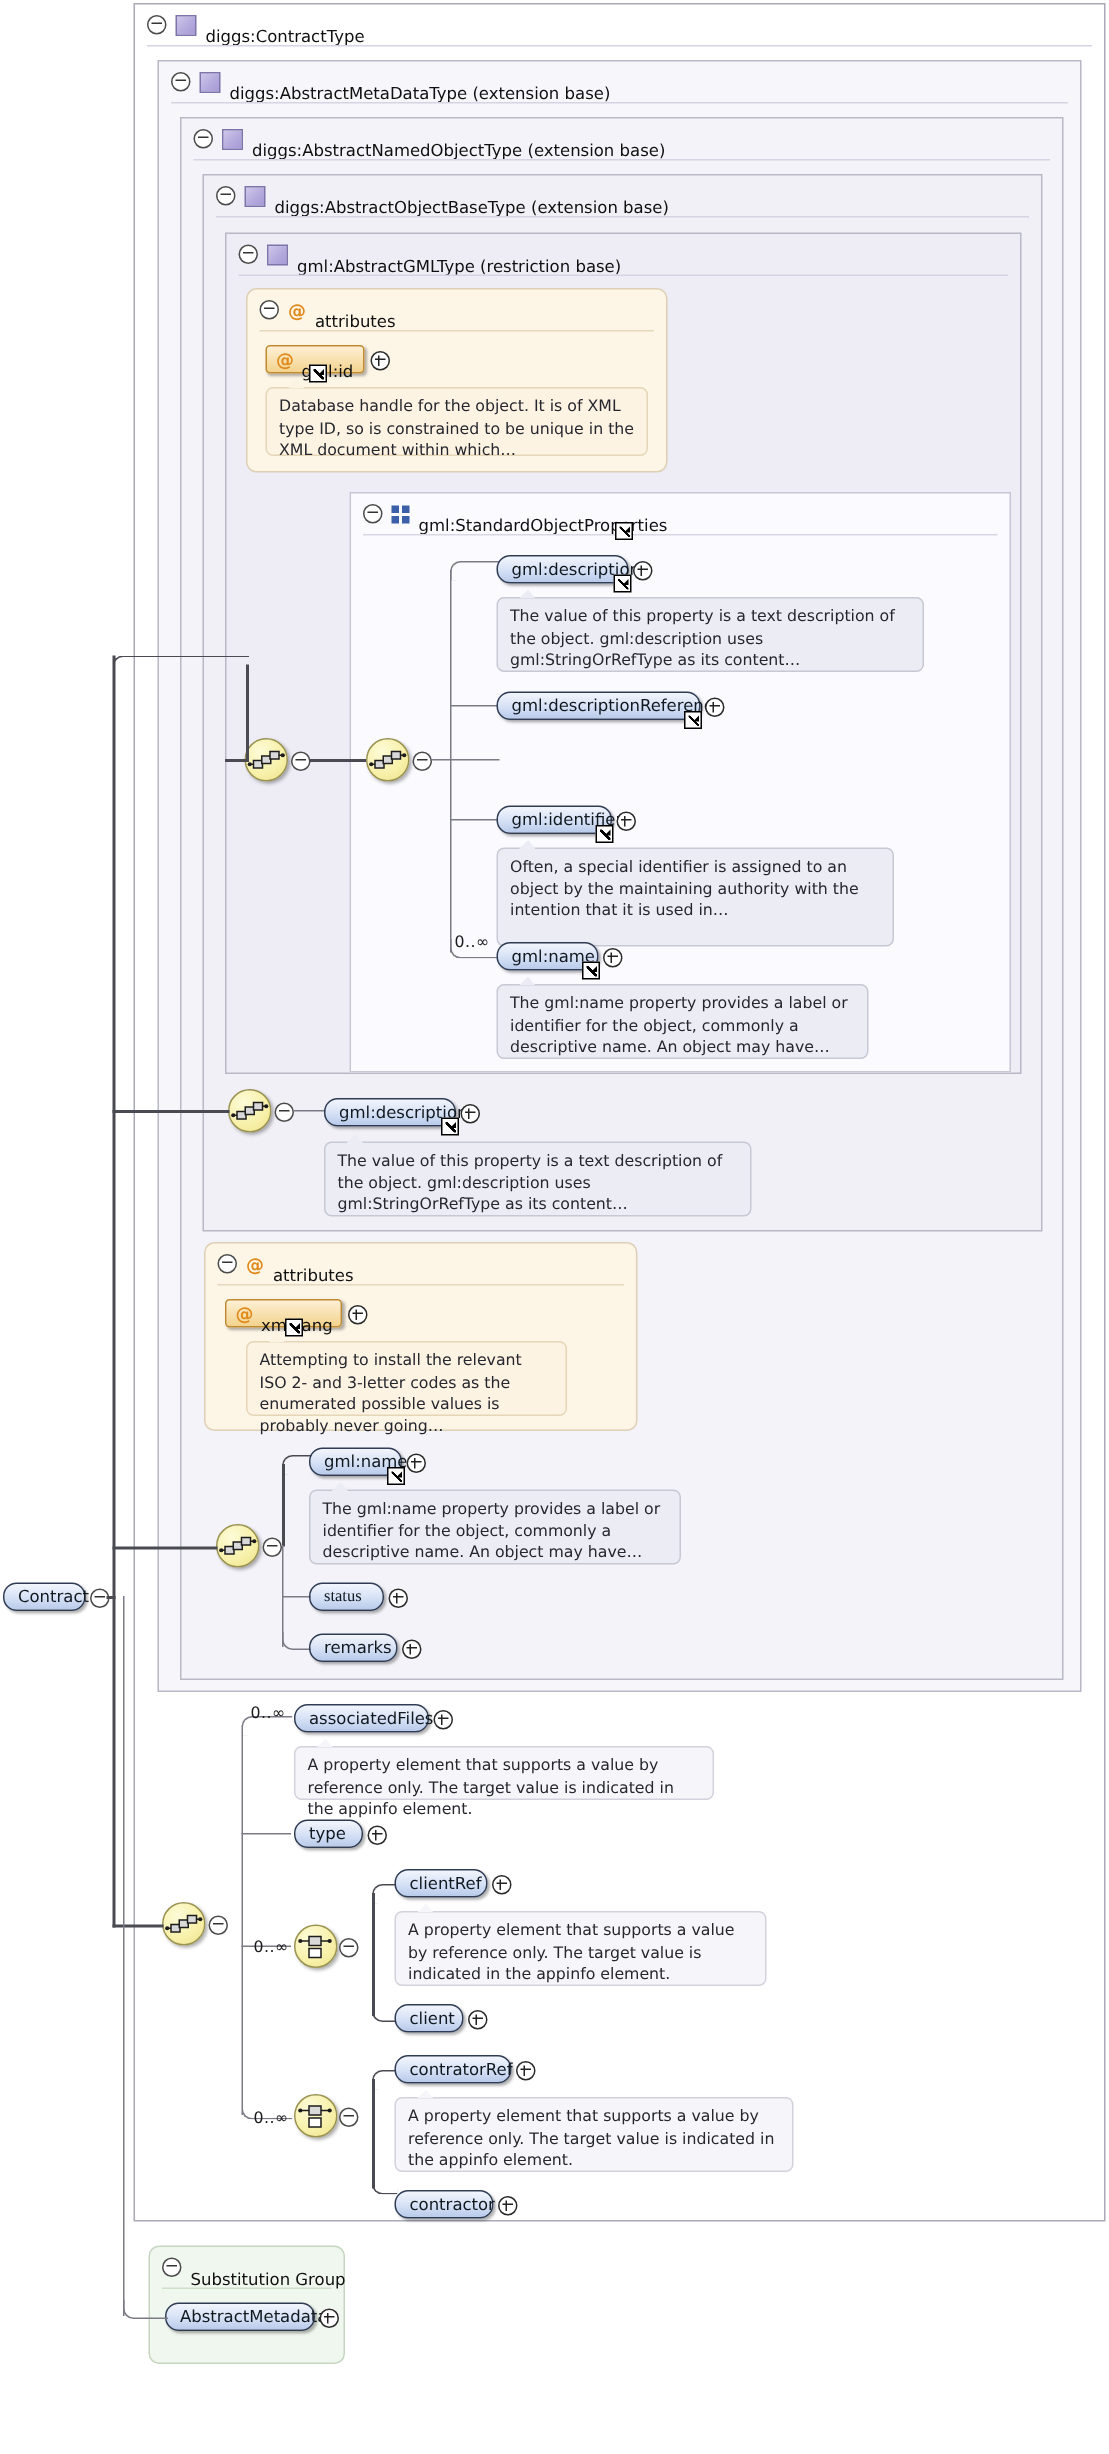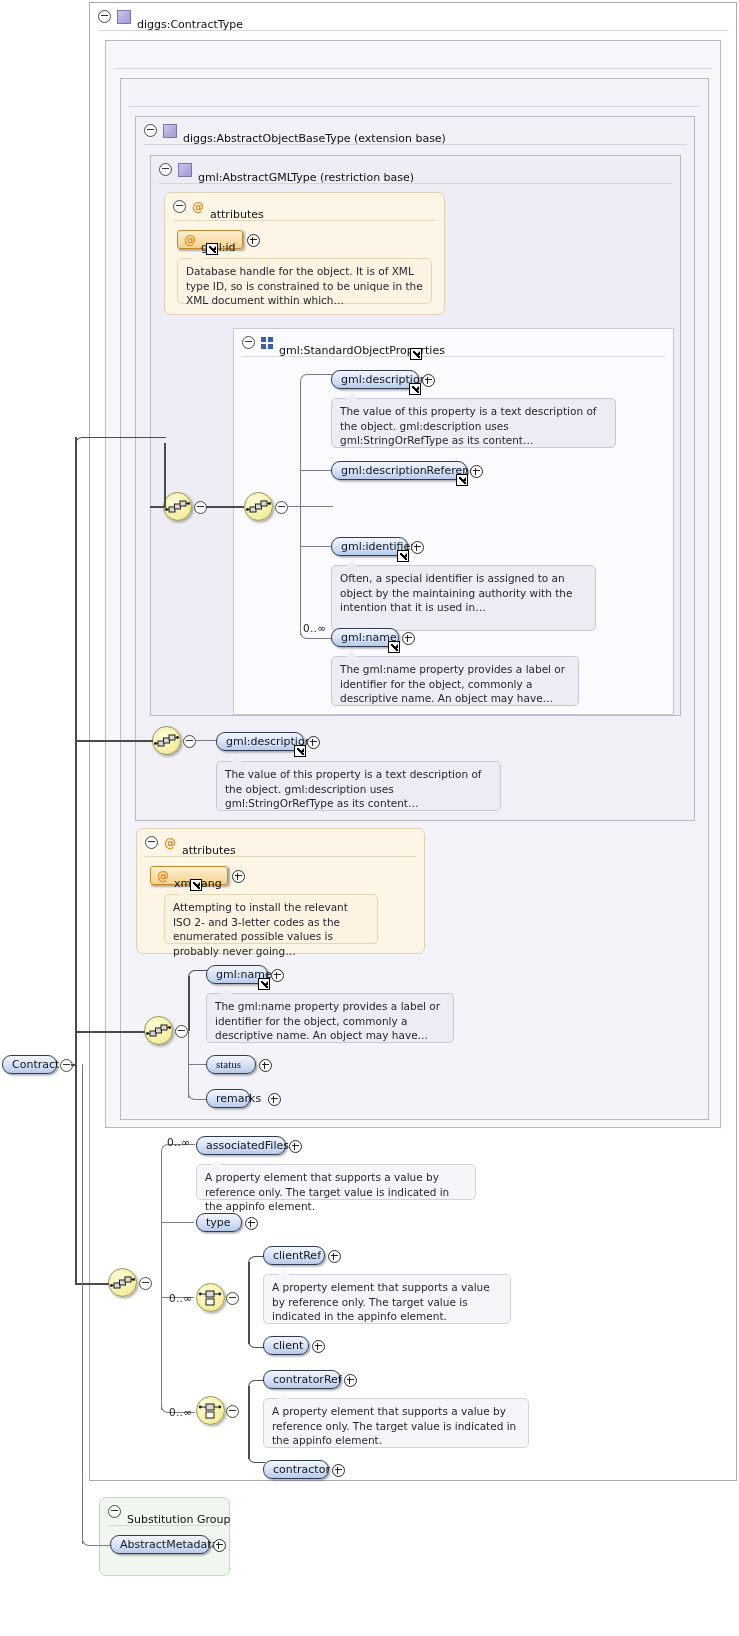--- a/index.html
+++ b/index.html
@@ -228,24 +228,34 @@
   <div class="typebox l0" style="left:89px;top:2px;width:648px;height:1479px;">
     <div class="typehdr">
       <span class="minus"></span>
       <span class="tyicon"></span>
       <span class="lbl">diggs:ContractType</span>
     </div>
     <div class="hdr-rule"></div>
   </div>
 
   <div class="typebox l1" style="left:105px;top:40px;width:616px;height:1088px;">
+    <div class="typehdr">
+      <span class="minus"></span>
+      <span class="tyicon"></span>
+      <span class="lbl">diggs:AbstractMetaDataType (extension base)</span>
+    </div>
     <div class="hdr-rule"></div>
   </div>
 
   <div class="typebox l2" style="left:120px;top:78px;width:589px;height:1042px;">
+    <div class="typehdr">
+      <span class="minus"></span>
+      <span class="tyicon"></span>
+      <span class="lbl">diggs:AbstractNamedObjectType (extension base)</span>
+    </div>
     <div class="hdr-rule"></div>
   </div>
 
   <div class="typebox l3" style="left:135px;top:116px;width:560px;height:705px;">
     <div class="typehdr">
       <span class="minus"></span>
       <span class="tyicon"></span>
       <span class="lbl">diggs:AbstractObjectBaseType (extension base)</span>
     </div>
     <div class="hdr-rule"></div>
@@ -450,21 +460,21 @@
   <div class="doc" style="left:206px;top:993px;width:248px;height:50px;">
     <div class="tail" style="background:#ececf4;"></div>
     <span>The gml:name property provides a label or identifier for the object, commonly a descriptive name. An object may have…</span>
   </div>
 
   <div class="pill" style="left:206px;top:1055px;width:50px;font-family:Liberation Serif, serif;">
     <span>status</span>
   </div>
   <span class="plus" style="position:absolute;left:259px;top:1059px;"></span>
 
-  <div class="pill" style="left:206px;top:1089px;width:44px;">
+  <div class="pill" style="left:206px;top:1089px;width:59px;">
     <span>remarks</span>
   </div>
   <span class="plus" style="position:absolute;left:268px;top:1093px;"></span>
 
   <div class="comp" style="left:108px;top:1268px;">
     <svg width="27" height="27" viewBox="0 0 27 27">
       <g stroke="#1d1d1d" stroke-width="1" fill="#d9d9d9">
         <rect x="5" y="14" width="6" height="5"></rect>
         <rect x="10.5" y="11" width="6" height="5"></rect>
         <rect x="16" y="8" width="6" height="5"></rect>

